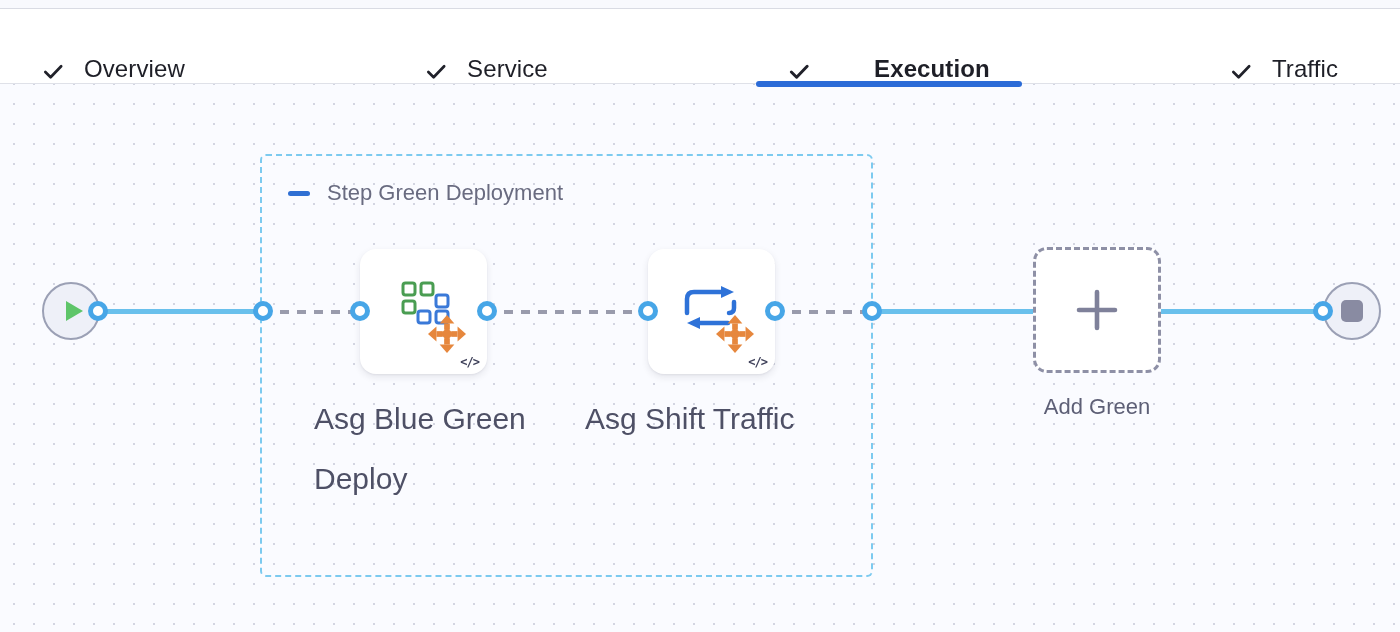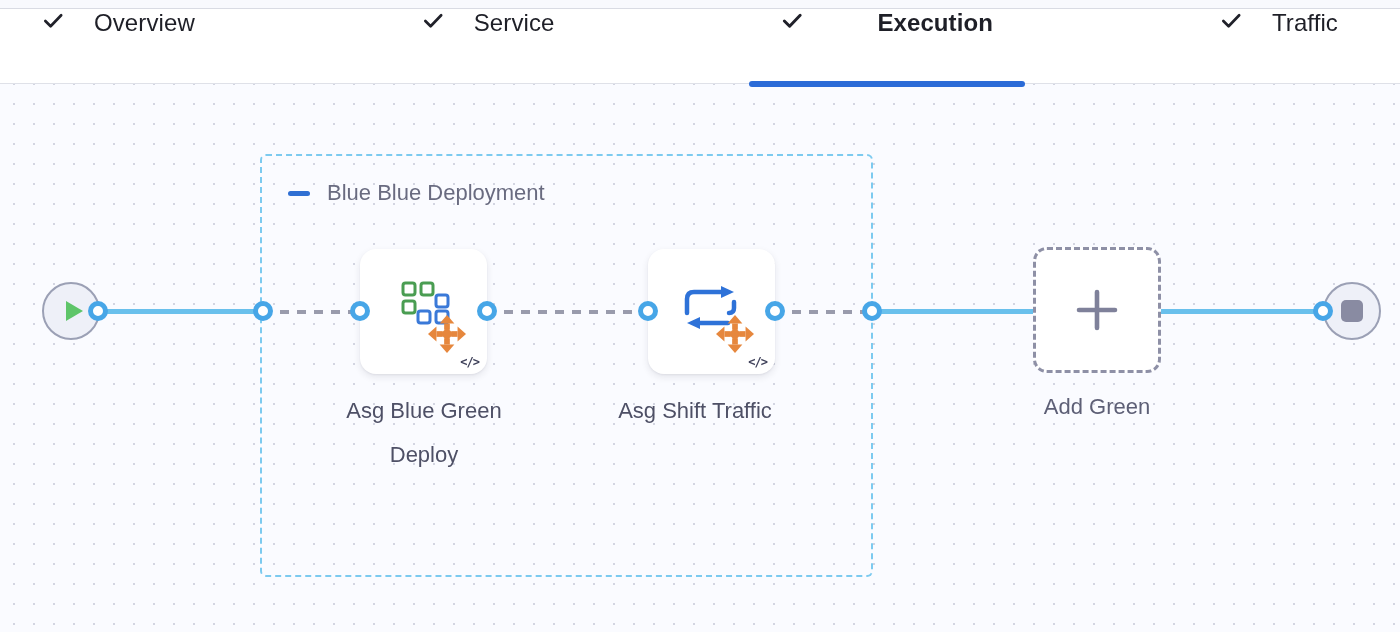--- a/index.html
+++ b/index.html
@@ -5,21 +5,21 @@
   * { margin:0; padding:0; box-sizing:border-box; }
   html,body { width:1400px; height:632px; overflow:hidden;
     font-family:"Liberation Sans", sans-serif; background:#fafbff; }
 
   
   .top-strip { height:8px; background:#f8f9fd; }
   .tab-bar { position:relative; height:76px; background:#ffffff;
     border-top:1px solid #d9dbe3; border-bottom:1px solid #dfe1e8;
     display:flex; align-items:center; justify-content:space-between;
     padding:0 30px 0 10px; z-index:10; }
-  .tab { position:relative; display:flex; align-items:flex-start; gap:29px;
+  .tab { position:relative; display:flex; align-items:flex-end; gap:19px;
     height:100%; padding:0 32px; cursor:pointer; }
   .tab-label { font-size:24px; color:#1e1f27; letter-spacing:0.1px; }
   .tab.active .tab-label { font-weight:700;margin-left:44px; }
   .check-icon { width:23px; height:23px; flex:0 0 auto; }
   .tab-underline { position:absolute; left:0; right:0; bottom:-4px; height:6px;
     background:#2b6bd7; border-radius:4px; }
 
   
   .canvas { position:relative; width:1400px; height:548px; background:#fafbff;
     background-image:radial-gradient(circle, #d3d5e1 1.1px, transparent 1.4px);
@@ -62,22 +62,22 @@
     box-shadow:0 3px 7px rgba(40,41,61,.10), 0 1px 2px rgba(40,41,61,.06); }
   .step-card.c1 { left:360px; }
   .step-card.c2 { left:648px; }
   .main-icon.squares { position:absolute; left:41px; top:32px; }
   .main-icon.arrows  { position:absolute; left:34px; top:36px; }
   .move-icon { position:absolute; left:68px; top:66px; }
   .code-badge { position:absolute; right:8px; bottom:5px; font-size:12px;
     font-weight:700; color:#3f415a; letter-spacing:-1px;
     font-family:"DejaVu Sans Mono", monospace; }
 
-  .step-label { position:absolute; top:305px; width:220px; text-align:center;
-    font-size:22px; line-height:2.0; color:#4e5066; z-index:3; }
+  .step-label { position:absolute; top:305px; width:220px; text-align:left;
+    font-size:30px; line-height:2.0; color:#4e5066; z-index:3; }
   .step-label.s1 { left:314px; }
   .step-label.s2 { left:585px; }
 
   .add-step { position:absolute; left:1033px; top:163px; width:128px; height:126px;
     background:#ffffff; border:3px dashed #8e90a6; border-radius:14px; z-index:4;
     display:flex; align-items:center; justify-content:center; cursor:pointer; }
   .add-step-label { position:absolute; left:1017px; top:310px; width:160px;
     text-align:center; font-size:22px; color:#5d5f76; z-index:3; }
 </style>
 </head>
@@ -111,21 +111,21 @@
       </svg>
     <span class="tab-label">Traffic</span>
   </div>
 </header>
 
 <main class="canvas">
 
   <div class="group-box">
     <div class="group-header">
       <span class="minus-bar"></span>
-      <span class="group-label">Blue Blue Deployment</span>
+      <span class="group-label">Step Green Deployment</span>
     </div>
   </div>
 
   <div class="line l1"></div>
   <div class="line l2"></div>
   <div class="dline d1"></div>
   <div class="dline d2"></div>
   <div class="dline d3"></div>
 
   <div class="terminal start">

